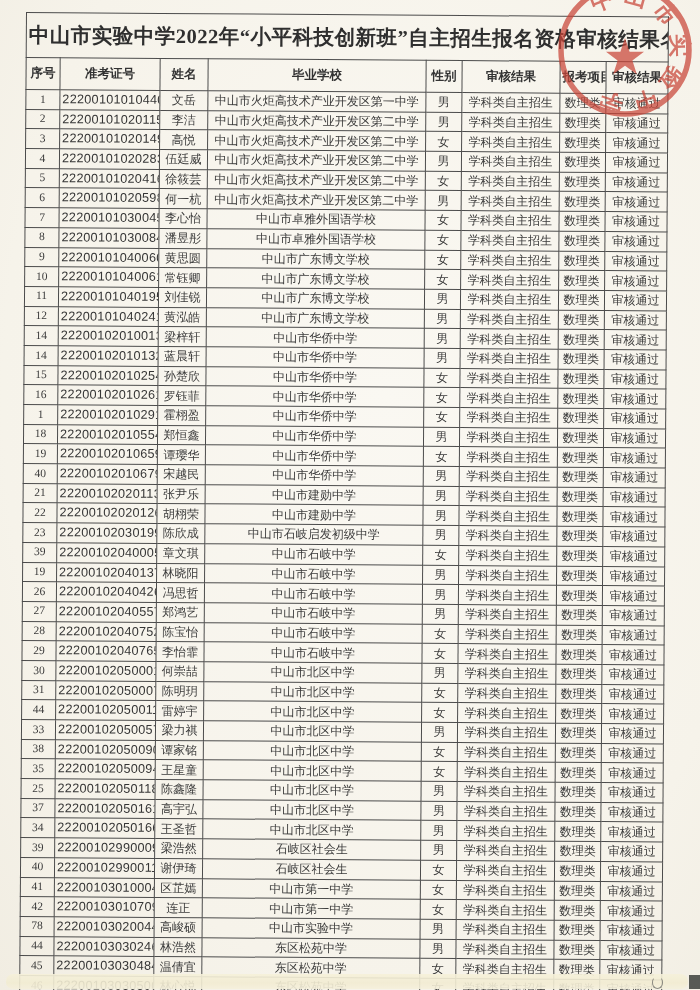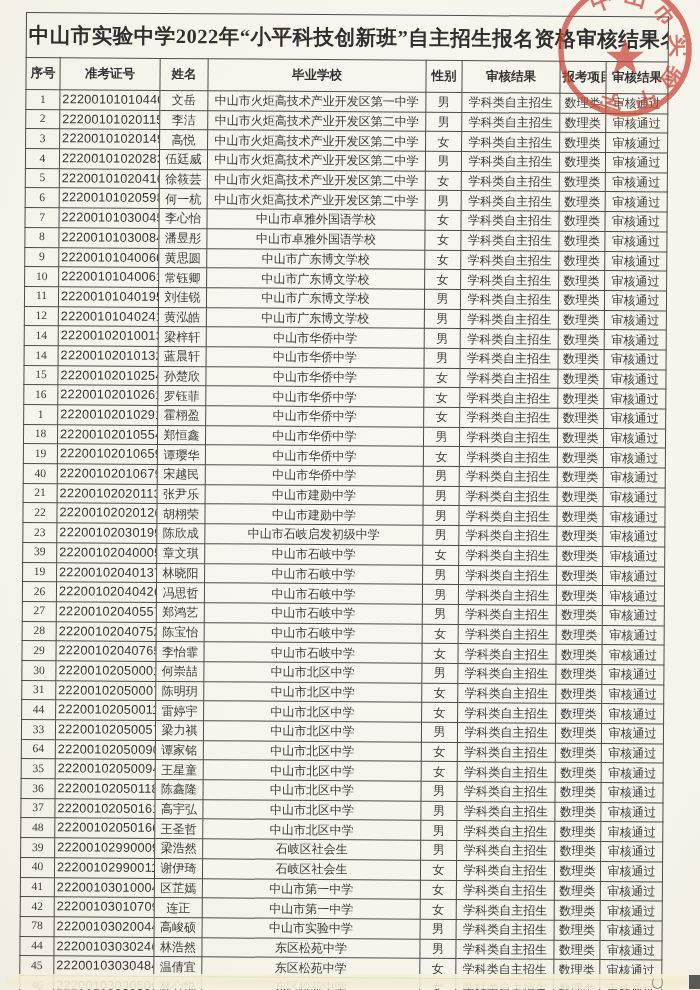--- a/index.html
+++ b/index.html
@@ -445,61 +445,61 @@
             <td class="c0">33</td>
             <td class="c1">22200102050057</td>
             <td class="c2">梁力祺</td>
             <td class="c3">中山市北区中学</td>
             <td class="c4">男</td>
             <td class="c5">学科类自主招生</td>
             <td class="c6">数理类</td>
             <td class="c7">审核通过</td>
           </tr>
           <tr>
-            <td class="c0">64</td>
+            <td class="c0">38</td>
             <td class="c1">22200102050090</td>
             <td class="c2">谭家铭</td>
             <td class="c3">中山市北区中学</td>
             <td class="c4">女</td>
             <td class="c5">学科类自主招生</td>
             <td class="c6">数理类</td>
             <td class="c7">审核通过</td>
           </tr>
           <tr>
             <td class="c0">35</td>
             <td class="c1">22200102050094</td>
             <td class="c2">王星童</td>
             <td class="c3">中山市北区中学</td>
             <td class="c4">女</td>
             <td class="c5">学科类自主招生</td>
             <td class="c6">数理类</td>
             <td class="c7">审核通过</td>
           </tr>
           <tr>
-            <td class="c0">36</td>
+            <td class="c0">25</td>
             <td class="c1">22200102050118</td>
             <td class="c2">陈鑫隆</td>
             <td class="c3">中山市北区中学</td>
             <td class="c4">男</td>
             <td class="c5">学科类自主招生</td>
             <td class="c6">数理类</td>
             <td class="c7">审核通过</td>
           </tr>
           <tr>
             <td class="c0">37</td>
             <td class="c1">22200102050161</td>
             <td class="c2">高宇弘</td>
             <td class="c3">中山市北区中学</td>
             <td class="c4">男</td>
             <td class="c5">学科类自主招生</td>
             <td class="c6">数理类</td>
             <td class="c7">审核通过</td>
           </tr>
           <tr>
-            <td class="c0">48</td>
+            <td class="c0">34</td>
             <td class="c1">22200102050166</td>
             <td class="c2">王圣哲</td>
             <td class="c3">中山市北区中学</td>
             <td class="c4">男</td>
             <td class="c5">学科类自主招生</td>
             <td class="c6">数理类</td>
             <td class="c7">审核通过</td>
           </tr>
           <tr>
             <td class="c0">39</td>

